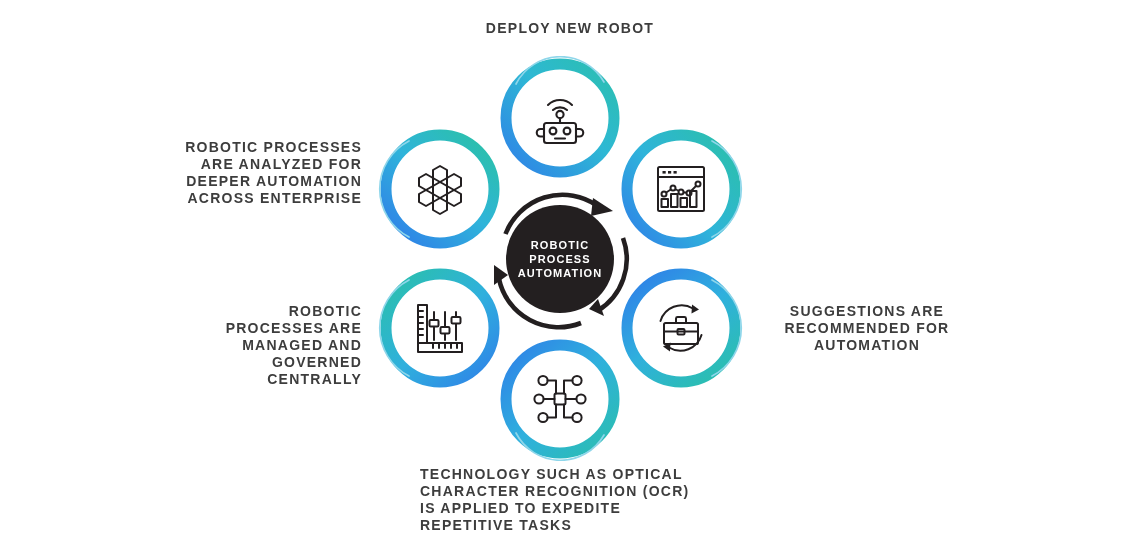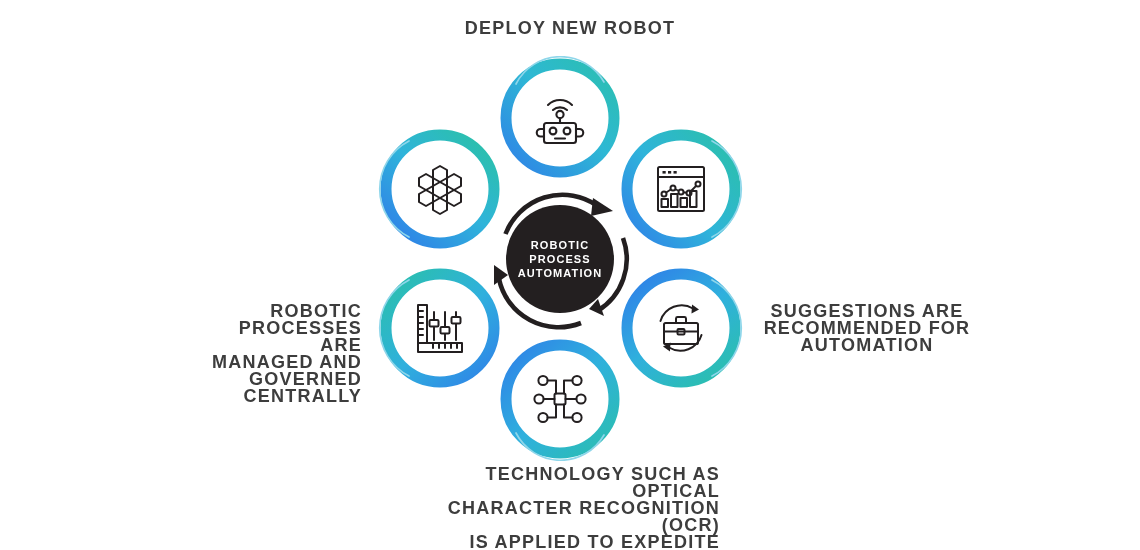--- a/index.html
+++ b/index.html
@@ -9,33 +9,33 @@
     font-family:"Liberation Sans","DejaVu Sans",sans-serif;
     overflow:hidden;
     position:relative;
   }
   #stage{position:absolute;left:0;top:0;width:1140px;height:550px;}
 
   
   .label{
     position:absolute;
     color:#3d3d3d;
-    font-size:18px;
+    font-size:14px;
     font-weight:700;
     letter-spacing:1.25px;
     line-height:17px;
     text-transform:uppercase;
     white-space:pre-line;
   }
   .lbl-top    {left:440px; top:20px;  width:260px; text-align:center;}
   .lbl-tl     {left:170px; top:139px; width:192px; text-align:right;}
   .lbl-tr     {left:757px; top:156px; width:220px; text-align:left;}
   .lbl-bl     {left:210px; top:303px; width:152px; text-align:right;}
   .lbl-br     {left:757px; top:303px; width:220px; text-align:center;}
-  .lbl-bottom {left:420px; top:466px; width:300px; text-align:right;}
+  .lbl-bottom {left:420px; top:466px; width:300px; text-align:left;}
 
   
   .node{position:absolute;width:124px;height:124px;}
   .node svg{position:absolute;left:0;top:0;}
   .icon-wrap{
     position:absolute;left:50%;top:50%;
     width:62px;height:62px;margin-left:-31px;margin-top:-31px;
     display:flex;align-items:center;justify-content:center;
   }
   .icon-wrap svg{position:static;}
@@ -108,20 +108,24 @@
 AUTOMATION</div>
   <div class="label lbl-bottom">TECHNOLOGY SUCH AS OPTICAL
 CHARACTER RECOGNITION (OCR)
 IS APPLIED TO EXPEDITE
 REPETITIVE TASKS</div>
   <div class="label lbl-bl">ROBOTIC
 PROCESSES ARE
 MANAGED AND
 GOVERNED
 CENTRALLY</div>
+  <div class="label lbl-tl">ROBOTIC PROCESSES
+ARE ANALYZED FOR
+DEEPER AUTOMATION
+ACROSS ENTERPRISE</div>
 
   <div class="node n-top">
     <svg width="124" height="124" viewBox="0 0 124 124">
       <circle cx="62" cy="62" r="54" fill="none" stroke="url(#gTop)" stroke-width="11"></circle>
       <path d="M 18 44 A 50 50 0 0 1 106 42" fill="none" stroke="#8ed6ea" stroke-width="1.7" stroke-linecap="round" transform="translate(0,-16)"></path>
     </svg>
     <div class="icon-wrap">
       <svg width="58" height="58" viewBox="0 0 58 58" fill="none" stroke="#231f20" stroke-width="2.1" stroke-linecap="round" stroke-linejoin="round">
         <path d="M17 16 A 17 17 0 0 1 41 16"></path>
         <path d="M22 21 A 10.5 10.5 0 0 1 36 21"></path>

